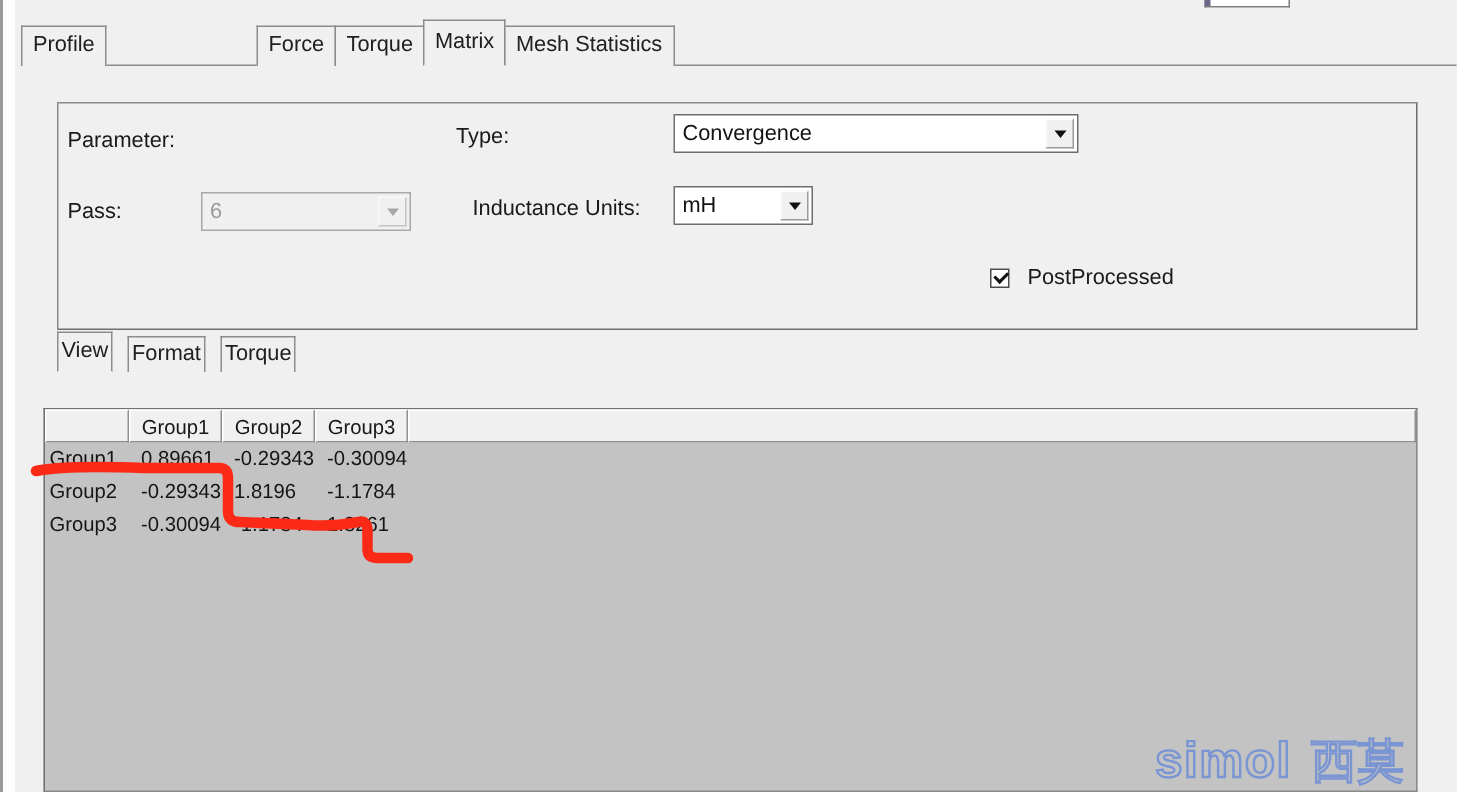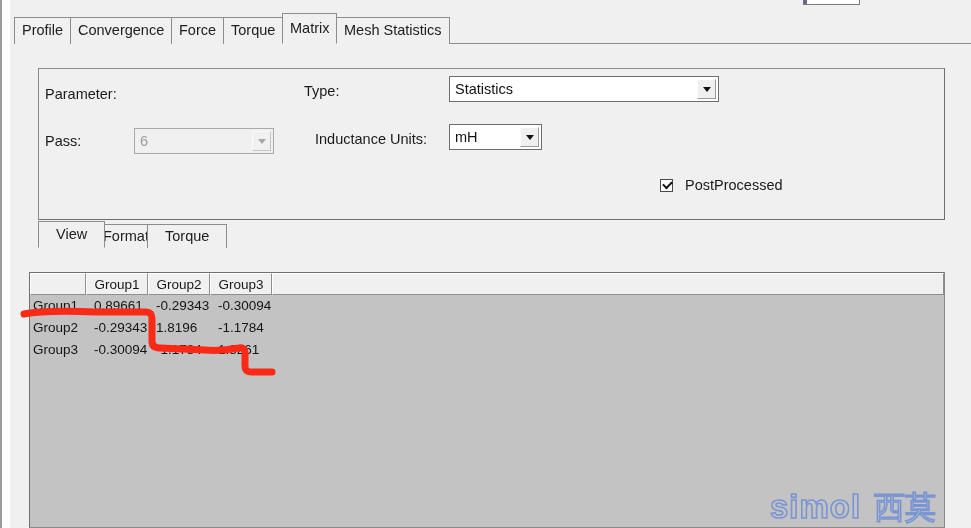--- a/index.html
+++ b/index.html
@@ -213,21 +213,21 @@
     width: 907px; height: 27px;
   }
   .subtab {
     position: absolute;
     top: 3px;
     height: 24px;
     background: #f0f0f0;
     border: 1px solid #8c8c8c;
     border-bottom: none;
     box-sizing: border-box;
-    padding: 0 17px;
+    padding: 0 2px;
     line-height: 22px;
     font-size: 14.5px;
     color: #202020;
     white-space: nowrap;
     cursor: default;
   }
   .subtab.active {
     top: 0px;
     height: 27px;
     line-height: 25px;
@@ -321,21 +321,20 @@
   <div class="edge-left-light"></div>
   <div class="edge-left-gap"></div>
 
   <div id="top-stray"></div>
   <div id="top-stray-nub"></div>
 
   <div id="tab-underline"></div>
 
   <div id="tabstrip">
     <div class="tab" style="left: 0px;">Profile</div>
-    <div class="tab" style="left: 56px;">Convergence</div>
     <div class="tab" style="left: 157px;">Force</div>
     <div class="tab" style="left: 209px;">Torque</div>
     <div class="tab active" style="left: 268px;">Matrix</div>
     <div class="tab" style="left: 322px;">Mesh Statistics</div>
   </div>
   <div id="tab-underline-mask" style="left: 283px; width: 53px;"></div>
 
   <div id="page-body"></div>
 
   <div id="param-group">
@@ -348,21 +347,21 @@
     <div class="combo disabled" style="left:95px; top:59px; width:140px; height:26px;">
       <span class="combo-text">6</span>
       <span class="combo-btn">
         <span class="arrow"></span>
       </span>
     </div>
 
     <span class="field-label" style="left:265px; top:14px;">Type:</span>
 
     <div class="combo" style="left:410px; top:7px; width:270px; height:26px;">
-      <span class="combo-text">Statistics</span>
+      <span class="combo-text">Convergence</span>
       <span class="combo-btn">
         <span class="arrow"></span>
       </span>
     </div>
 
     <span class="field-label" style="left:265px; top:62px;margin-left:11px;">Inductance Units:</span>
 
     <div class="combo" style="left:410px; top:55px; width:93px; height:26px;">
       <span class="combo-text">mH</span>
       <span class="combo-btn">

